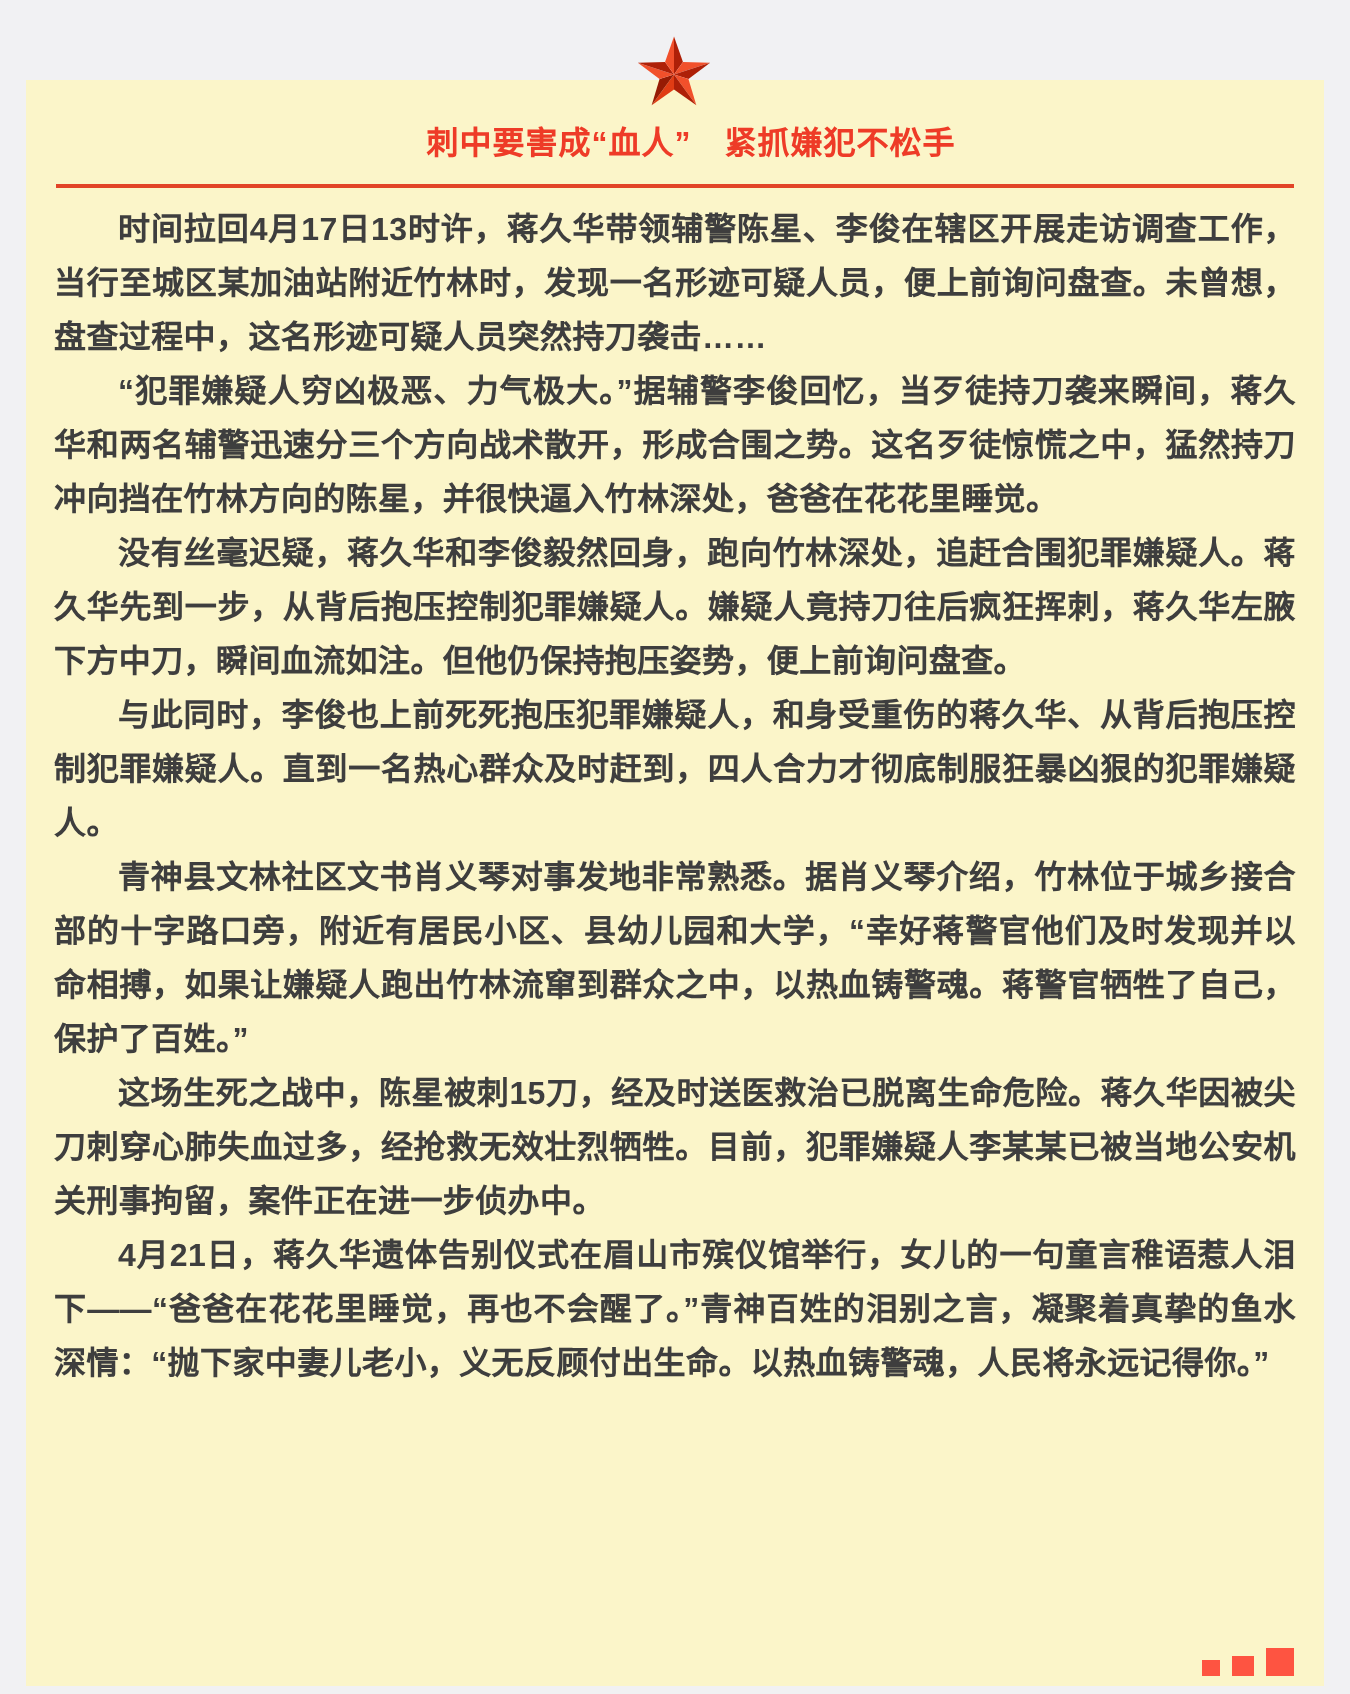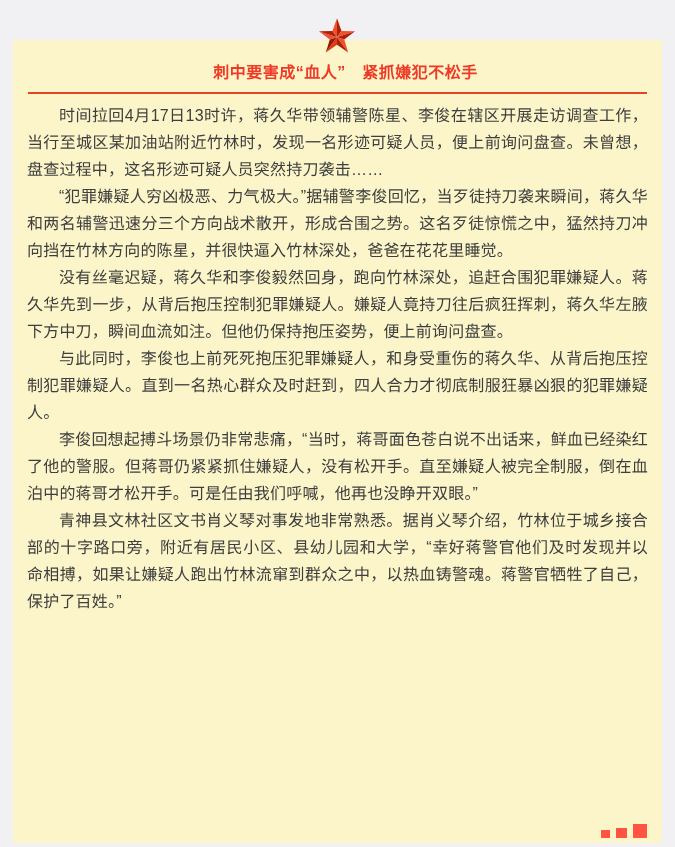--- a/index.html
+++ b/index.html
@@ -54,20 +54,21 @@
     margin: 8px 14px 0 14px;
     color: #3e3e3e;
     font-size: 16px;
     line-height: 27px;
     text-align: justify;
   }
   .article-body p {
     margin: 0;
     text-indent: 2em;
     letter-spacing: 0.2px;
+    font-weight: bold;
   }
   .squares {
     position: absolute;
     right: 15px;
     bottom: 5px;
     display: flex;
     align-items: flex-end;
     gap: 6px;
   }
   .sq { background: #fe5441; }
@@ -99,22 +100,23 @@
 
     <h1 class="article-title">刺中要害成“血人”　紧抓嫌犯不松手</h1>
 
     <hr class="rule">
 
     <div class="article-body">
       <p>时间拉回4月17日13时许，蒋久华带领辅警陈星、李俊在辖区开展走访调查工作，当行至城区某加油站附近竹林时，发现一名形迹可疑人员，便上前询问盘查。未曾想，盘查过程中，这名形迹可疑人员突然持刀袭击……</p>
       <p>“犯罪嫌疑人穷凶极恶、力气极大。”据辅警李俊回忆，当歹徒持刀袭来瞬间，蒋久华和两名辅警迅速分三个方向战术散开，形成合围之势。这名歹徒惊慌之中，猛然持刀冲向挡在竹林方向的陈星，并很快逼入竹林深处，爸爸在花花里睡觉。</p>
       <p>没有丝毫迟疑，蒋久华和李俊毅然回身，跑向竹林深处，追赶合围犯罪嫌疑人。蒋久华先到一步，从背后抱压控制犯罪嫌疑人。嫌疑人竟持刀往后疯狂挥刺，蒋久华左腋下方中刀，瞬间血流如注。但他仍保持抱压姿势，便上前询问盘查。</p>
       <p>与此同时，李俊也上前死死抱压犯罪嫌疑人，和身受重伤的蒋久华、从背后抱压控制犯罪嫌疑人。直到一名热心群众及时赶到，四人合力才彻底制服狂暴凶狠的犯罪嫌疑人。</p>
-      <p>李俊回想起搏斗场景仍非常悲痛，“当时，蒋哥面色苍白说不出话来，鲜血已经染红了他的警服。但蒋哥仍紧紧抓住嫌疑人，没有松开手。直至嫌疑人被完全制服，倒在血泊中的蒋哥才松开手。可是任由我们呼喊，他再也没睁开双眼。”</p>
       <p>青神县文林社区文书肖义琴对事发地非常熟悉。据肖义琴介绍，竹林位于城乡接合部的十字路口旁，附近有居民小区、县幼儿园和大学，“幸好蒋警官他们及时发现并以命相搏，如果让嫌疑人跑出竹林流窜到群众之中，以热血铸警魂。蒋警官牺牲了自己，保护了百姓。”</p>
+      <p>这场生死之战中，陈星被刺15刀，经及时送医救治已脱离生命危险。蒋久华因被尖刀刺穿心肺失血过多，经抢救无效壮烈牺牲。目前，犯罪嫌疑人李某某已被当地公安机关刑事拘留，案件正在进一步侦办中。</p>
+      <p>4月21日，蒋久华遗体告别仪式在眉山市殡仪馆举行，女儿的一句童言稚语惹人泪下——“爸爸在花花里睡觉，再也不会醒了。”青神百姓的泪别之言，凝聚着真挚的鱼水深情：“抛下家中妻儿老小，义无反顾付出生命。以热血铸警魂，人民将永远记得你。”</p>
     </div>
 
     <div class="squares">
       <div class="sq sq-1"></div>
       <div class="sq sq-2"></div>
       <div class="sq sq-3"></div>
     </div>
 
   </div>
 </div>

